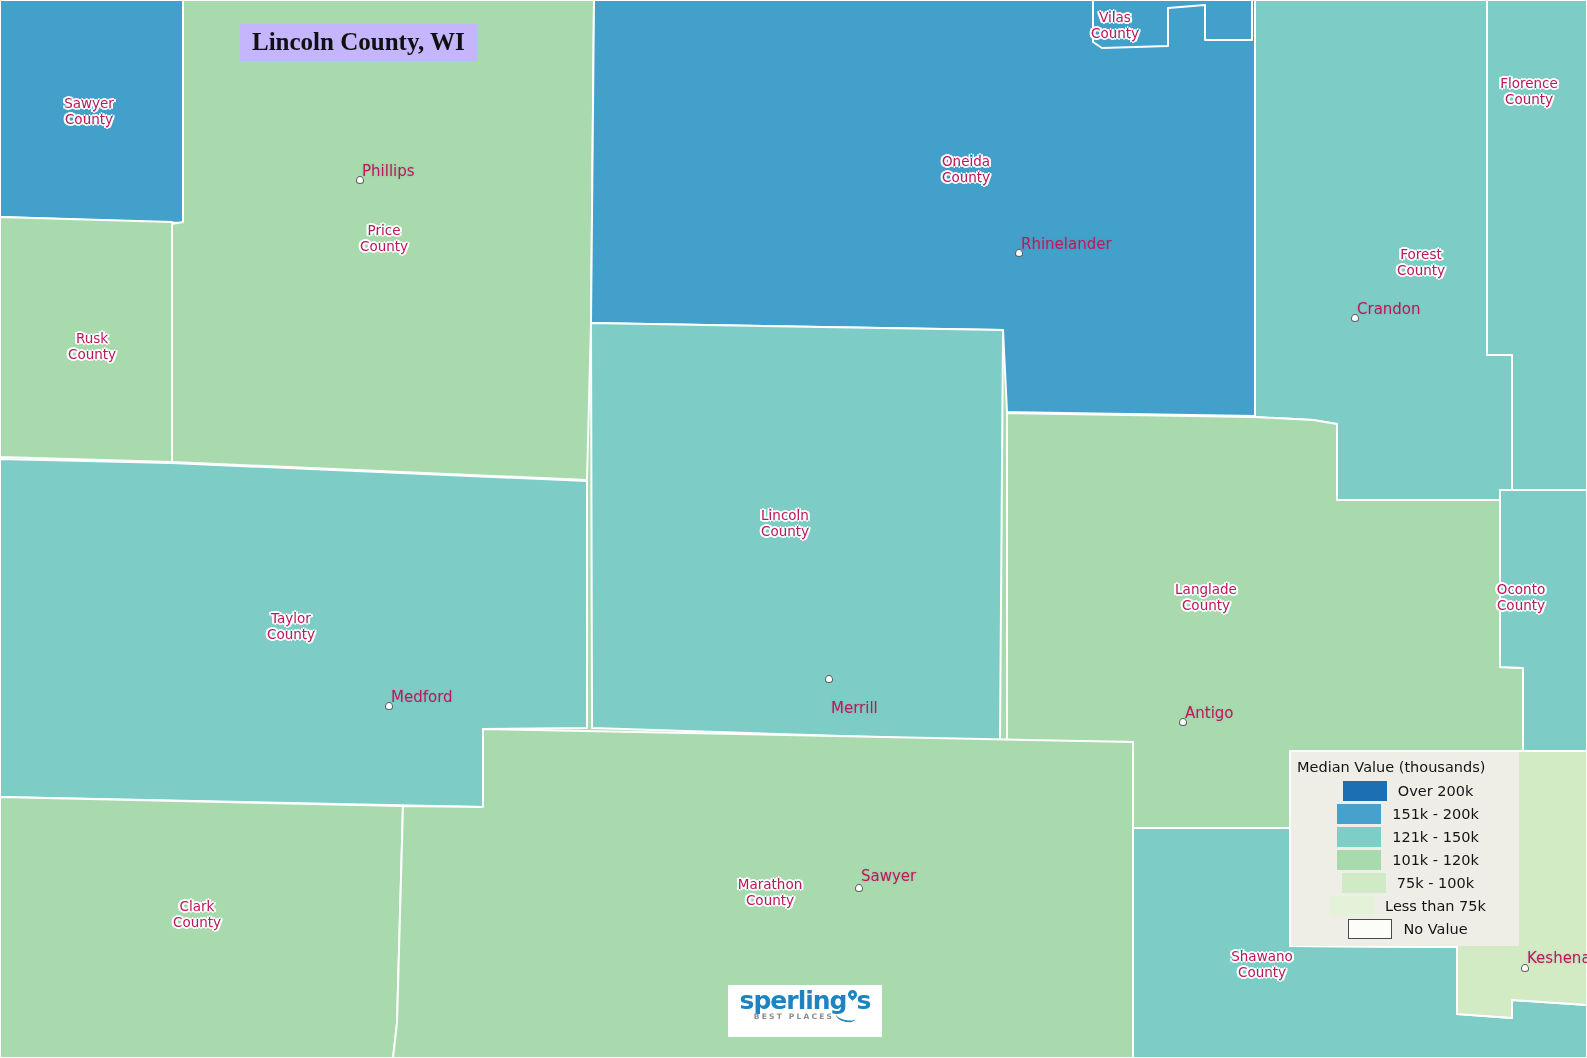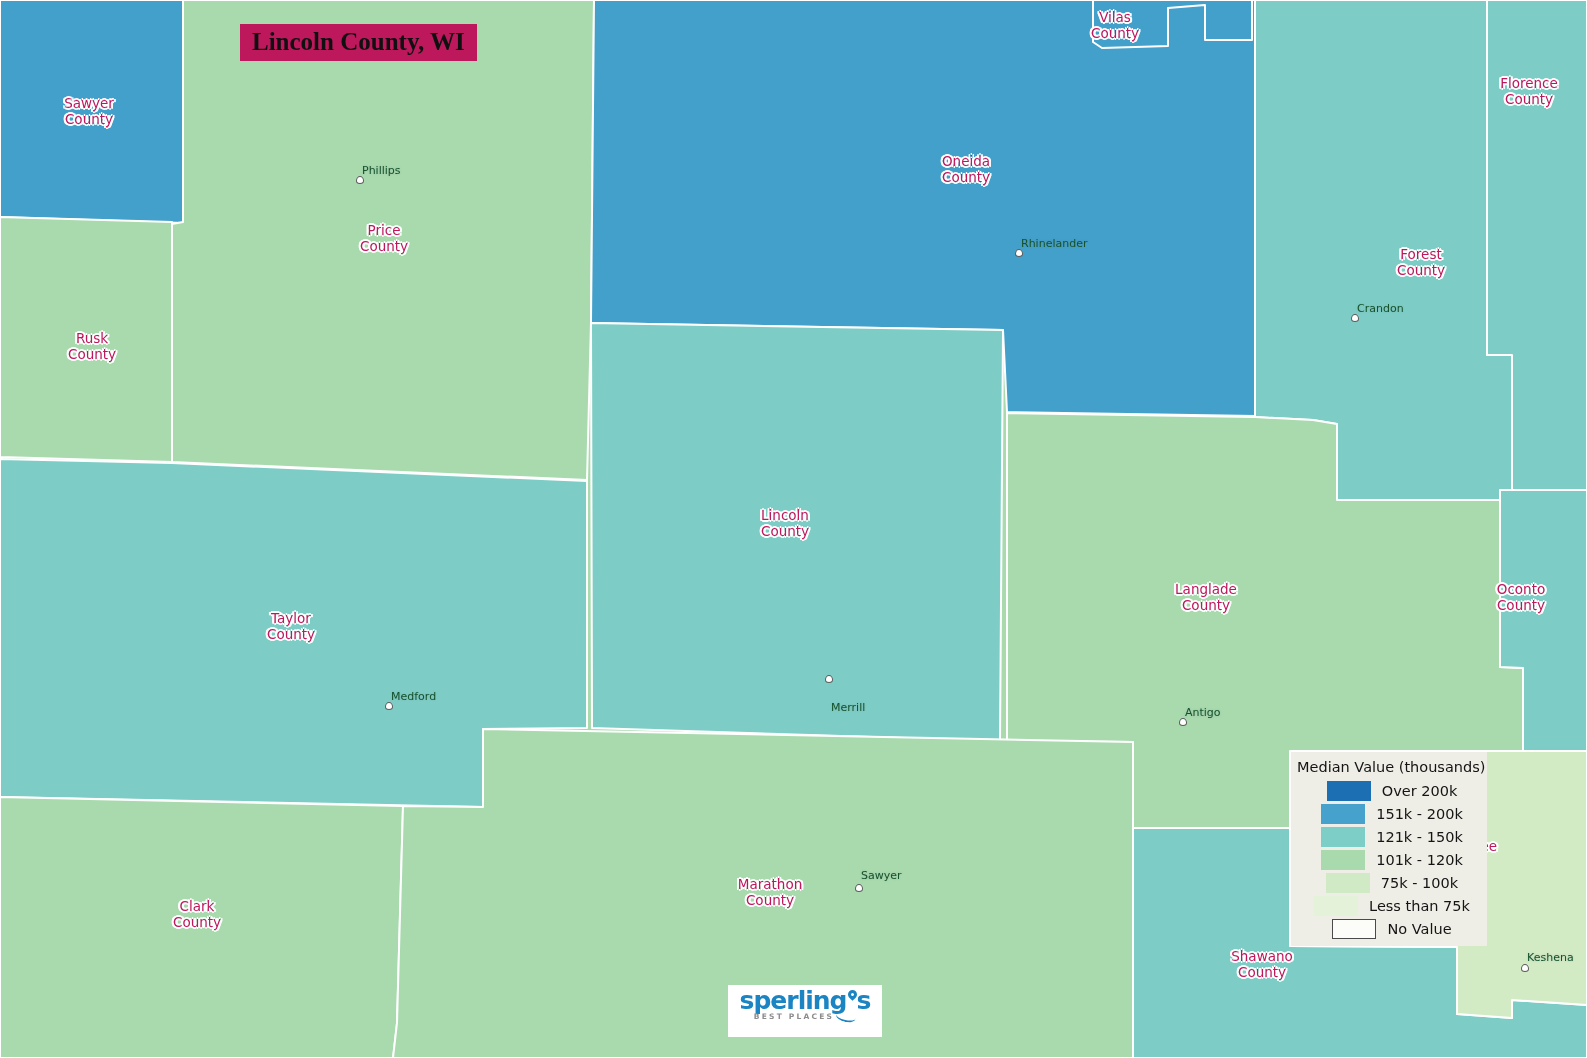--- a/index.html
+++ b/index.html
@@ -12,34 +12,34 @@
   svg polygon{stroke:#ffffff;stroke-width:2;stroke-linejoin:round;}
   .county-label{
     position:absolute;z-index:2;transform:translateX(-50%);
     font-size:13.5px;line-height:16px;text-align:center;white-space:pre-line;
     color:#be185d;pointer-events:none;
     text-shadow:-2px -1px 0 #fff,2px -1px 0 #fff,-2px 1px 0 #fff,2px 1px 0 #fff,
                  0 -2px 0 #fff,0 2px 0 #fff,-2px 0 0 #fff,2px 0 0 #fff;
   }
   .county-label.hidden-under{transform:translateX(-100%);z-index:1;white-space:nowrap;}
   .city-label{
-    position:absolute;z-index:3;font-size:11px;line-height:14px;color:#14532d;
+    position:absolute;z-index:3;font-size:15px;line-height:14px;color:#be185d;
     pointer-events:none;text-shadow:0 0 2px rgba(120,120,120,.35);white-space:nowrap;
   }
   .city-marker{
     position:absolute;z-index:3;width:6px;height:6px;background:#ffffff;
     border:1px solid #5a5a5a;border-radius:50% 50% 50% 50%/60% 60% 40% 40%;
   }
   .map-title{
-    position:absolute;z-index:5;background:#be185d;color:#101010;
+    position:absolute;z-index:5;background:#c4b5fd;color:#101010;
     font-family:"Liberation Serif","DejaVu Serif",serif;font-weight:bold;
     font-size:25px;line-height:28px;padding:4px 12px 5px 12px;white-space:nowrap;
   }
   .legend{
-    position:absolute;z-index:6;left:1291px;top:752px;width:196px;
+    position:absolute;z-index:6;left:1291px;top:752px;width:228px;
     background:#efeee6;padding:5px 0 6px 6px;box-sizing:border-box;color:#141414;
   }
   .legend-title{font-size:14.5px;line-height:20px;margin-bottom:2px;}
   .legend-row{display:flex;align-items:center;height:23px;justify-content:center;}
   .legend-row .swatch{width:44px;height:20px;margin-right:11px;flex:0 0 auto;box-sizing:border-box;}
   .legend-row:last-child .swatch{border:1.5px solid #4a4a4a;}
   .legend-row .swatch-label{font-size:14.5px;white-space:nowrap;}
   .logo{
     position:absolute;z-index:6;left:728px;top:985px;width:154px;height:52px;
     background:#ffffff;text-align:center;cursor:pointer;

